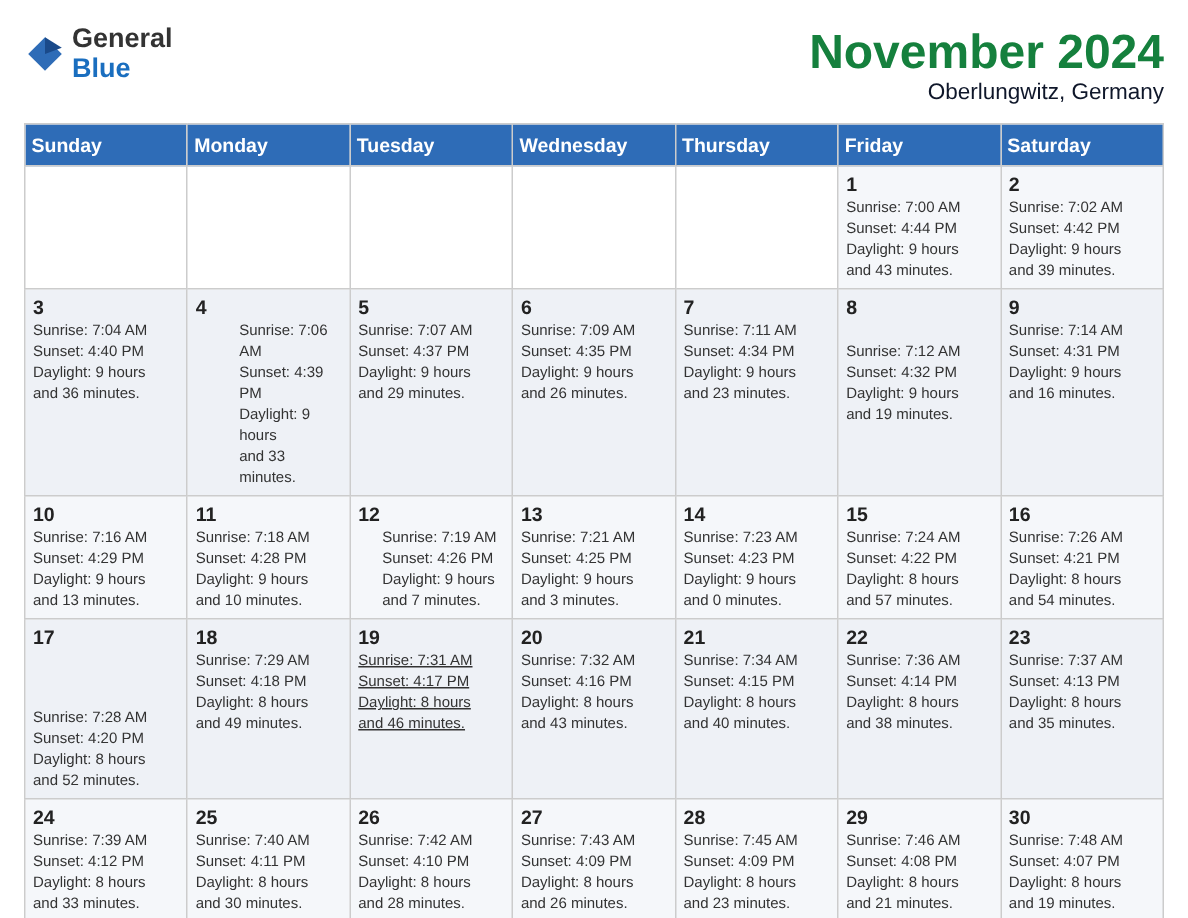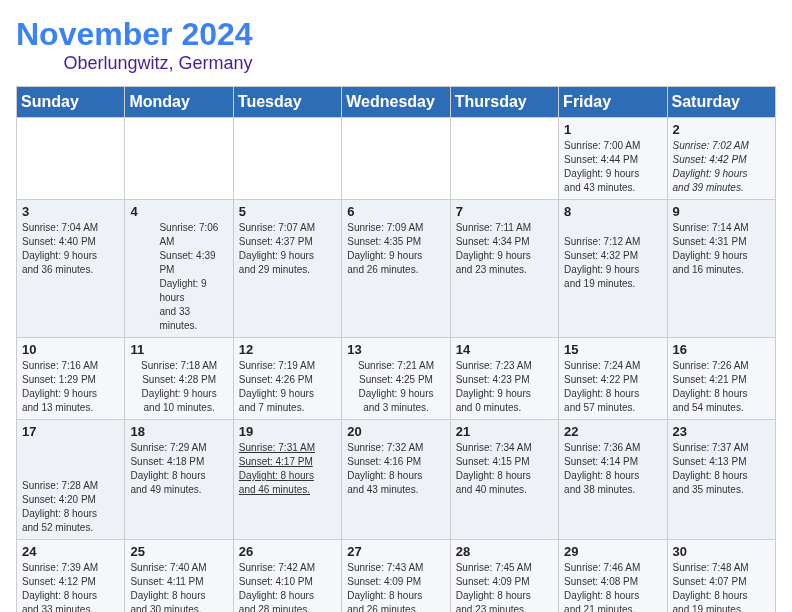--- a/index.html
+++ b/index.html
@@ -31,35 +31,35 @@
     .logo-icon {
       width: 28px;
       height: 28px;
     }
     .title-block {
       text-align: right;
     }
     .month-title {
       font-size: 32px;
       font-weight: bold;
-      color: #3b82f6;
+      color: #15803d;
     }
     .location-subtitle {
-      font-size: 18px;
-      color: #4c1d95;
+      font-size: 15px;
+      color: #0f172a;
     }
     table {
       width: 100%;
       border-collapse: collapse;
       table-layout: fixed;
     }
     thead th {
       background-color: #2e6cb7;
       color: #fff;
-      font-size: 16px;
+      font-size: 13px;
       font-weight: bold;
       padding: 6px 4px;
       text-align: left;
       border: 1px solid #ccc;
     }
     tbody td {
       vertical-align: top;
       border: 1px solid #ccc;
       padding: 4px 5px;
       font-size: 10.5px;
@@ -85,20 +85,30 @@
       line-height: 1.4;
     }
     .empty-cell {
       background: #fff !important;
     }
   </style>
 </head>
 <body>
 
 <div class="header">
+  <div class="logo">
+    <svg class="logo-icon" viewBox="0 0 40 40">
+      <polygon points="20,4 36,20 20,36 4,20" fill="#2e6cb7"></polygon>
+      <polygon points="20,4 36,14 20,20" fill="#1a4a8a"></polygon>
+    </svg>
+    <div class="logo-text">
+      <span class="logo-general">General</span><br>
+      <span class="logo-blue">Blue</span>
+    </div>
+  </div>
   <div class="title-block">
     <div class="month-title">November 2024</div>
     <div class="location-subtitle">Oberlungwitz, Germany</div>
   </div>
 </div>
 
 <table>
   <thead>
     <tr>
     <th>Sunday</th>
@@ -119,21 +129,21 @@
         <td class="empty-cell"></td>
         <td>
           <span class="day-number">1</span>
           <div class="day-info" style="white-space: pre-line;">Sunrise: 7:00 AM
 Sunset: 4:44 PM
 Daylight: 9 hours
 and 43 minutes.</div>
         </td>
         <td>
           <span class="day-number">2</span>
-          <div class="day-info" style="white-space: pre-line; font-style: italic;">Sunrise: 7:02 AM
+          <div class="day-info" style="white-space: pre-line;">Sunrise: 7:02 AM
 Sunset: 4:42 PM
 Daylight: 9 hours
 and 39 minutes.</div>
         </td>
       </tr>
       <tr>
         <td>
           <span class="day-number">3</span>
           <div class="day-info" style="white-space: pre-line;">Sunrise: 7:04 AM
 Sunset: 4:40 PM
@@ -180,41 +190,41 @@
           <div class="day-info" style="white-space: pre-line;">Sunrise: 7:14 AM
 Sunset: 4:31 PM
 Daylight: 9 hours
 and 16 minutes.</div>
         </td>
       </tr>
       <tr>
         <td>
           <span class="day-number">10</span>
           <div class="day-info" style="white-space: pre-line;">Sunrise: 7:16 AM
-Sunset: 1:29 PM
+Sunset: 4:29 PM
 Daylight: 9 hours
 and 13 minutes.</div>
         </td>
         <td>
           <span class="day-number">11</span>
-          <div class="day-info" style="white-space: pre-line; text-align: center;">Sunrise: 7:18 AM
+          <div class="day-info" style="white-space: pre-line;">Sunrise: 7:18 AM
 Sunset: 4:28 PM
 Daylight: 9 hours
 and 10 minutes.</div>
         </td>
         <td>
           <span class="day-number">12</span>
-          <div class="day-info" style="white-space: pre-line;">Sunrise: 7:19 AM
+          <div class="day-info" style="white-space: pre-line; margin-left: 16px;">Sunrise: 7:19 AM
 Sunset: 4:26 PM
 Daylight: 9 hours
 and 7 minutes.</div>
         </td>
         <td>
           <span class="day-number">13</span>
-          <div class="day-info" style="white-space: pre-line; text-align: center;">Sunrise: 7:21 AM
+          <div class="day-info" style="white-space: pre-line;">Sunrise: 7:21 AM
 Sunset: 4:25 PM
 Daylight: 9 hours
 and 3 minutes.</div>
         </td>
         <td>
           <span class="day-number">14</span>
           <div class="day-info" style="white-space: pre-line;">Sunrise: 7:23 AM
 Sunset: 4:23 PM
 Daylight: 9 hours
 and 0 minutes.</div>

